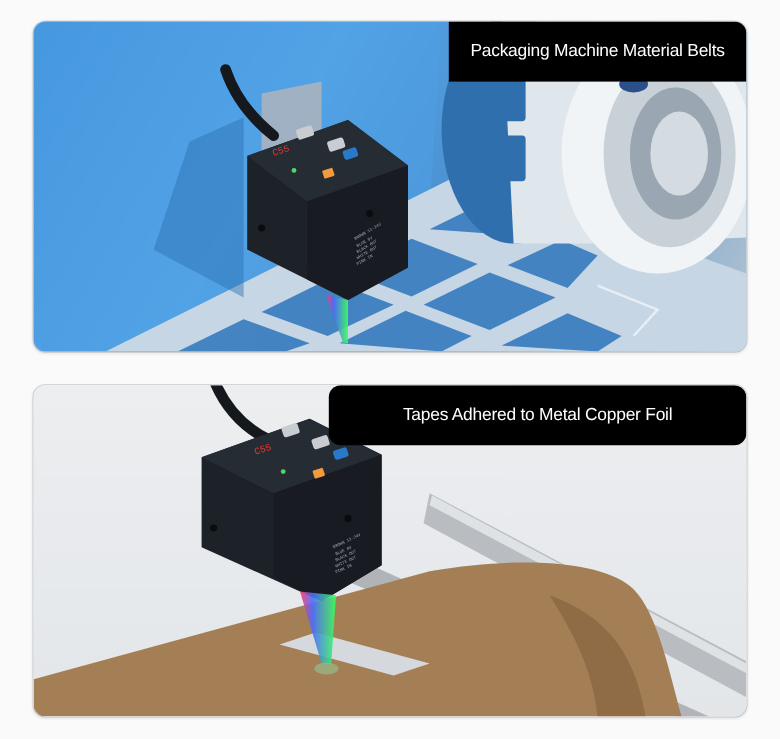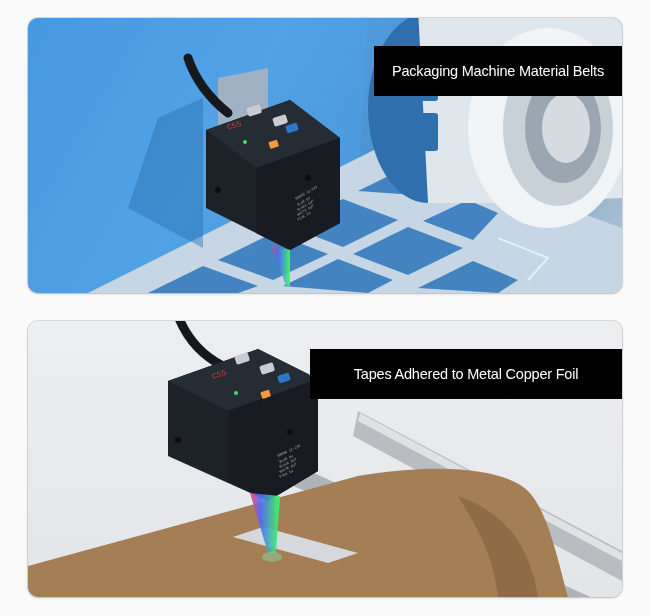--- a/index.html
+++ b/index.html
@@ -1,22 +1,22 @@
 <!DOCTYPE html>
 <html><head>
 <meta charset="utf-8">
 <style>
   html, body { margin:0; padding:0; }
   body { width:650px; height:616px; background:#fafafa; position:relative; overflow:hidden; font-family:"Liberation Sans", sans-serif; }
   .panel { position:absolute; left:28px; width:594px; border-radius:10px; overflow:hidden; box-shadow:0 0 0 1px rgba(0,0,0,0.12), 0 1px 3px rgba(0,0,0,0.15); }
   #p1 { top:18px; height:275px; background:linear-gradient(120deg,#3f91d8 0%,#56a4e6 35%,#4a8fd0 60%,#8eb0cc 85%,#b7c6d4 100%); }
   #p2 { top:321px; height:276px; background:linear-gradient(180deg,#eceef0 0%,#e3e6e9 100%); }
-  .caption { position:absolute; top:0; right:0; background:#000; color:#fff; display:flex; align-items:center; justify-content:center; font-size:14.5px; letter-spacing:-0.2px; border-bottom-left-radius:0;margin-top:28px; }
+  .caption { position:absolute; top:0; right:0; background:#000; color:#fff; display:flex; align-items:center; justify-content:center; font-size:14.5px; letter-spacing:-0.2px; border-bottom-left-radius:0; }
   #p1 .caption { width:248px; height:50px; }
-  #p2 .caption { width:312px; height:50px; }
+  #p2 .caption { width:348px; height:50px;border-radius:10px; }
   svg { position:absolute; left:0; top:0; }
 </style>
 </head>
 <body>
 
 <div class="panel" id="p1">
   <svg width="594" height="275" viewBox="0 0 594 275">
 
     <path d="M0 0 L340 0 L330 160 L150 275 L0 275 Z" fill="#4d9fe6" opacity="0.5"></path>
 

